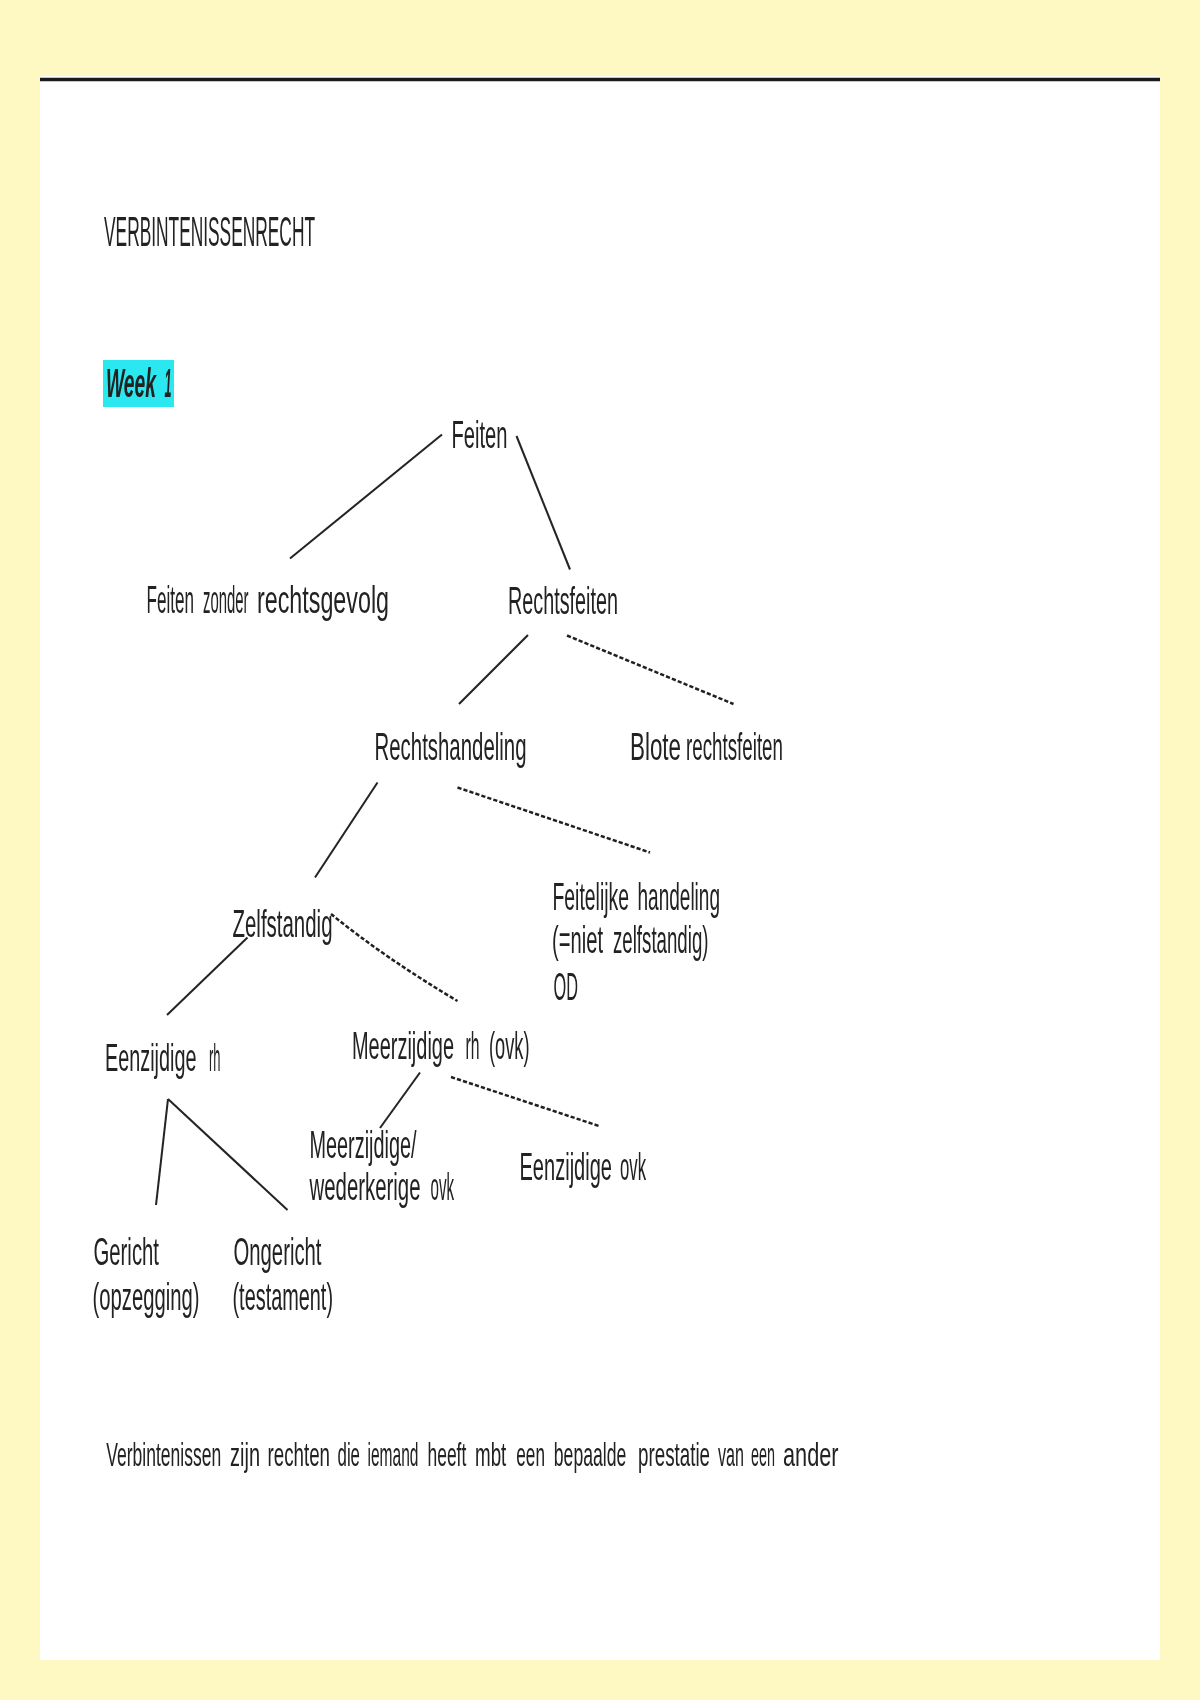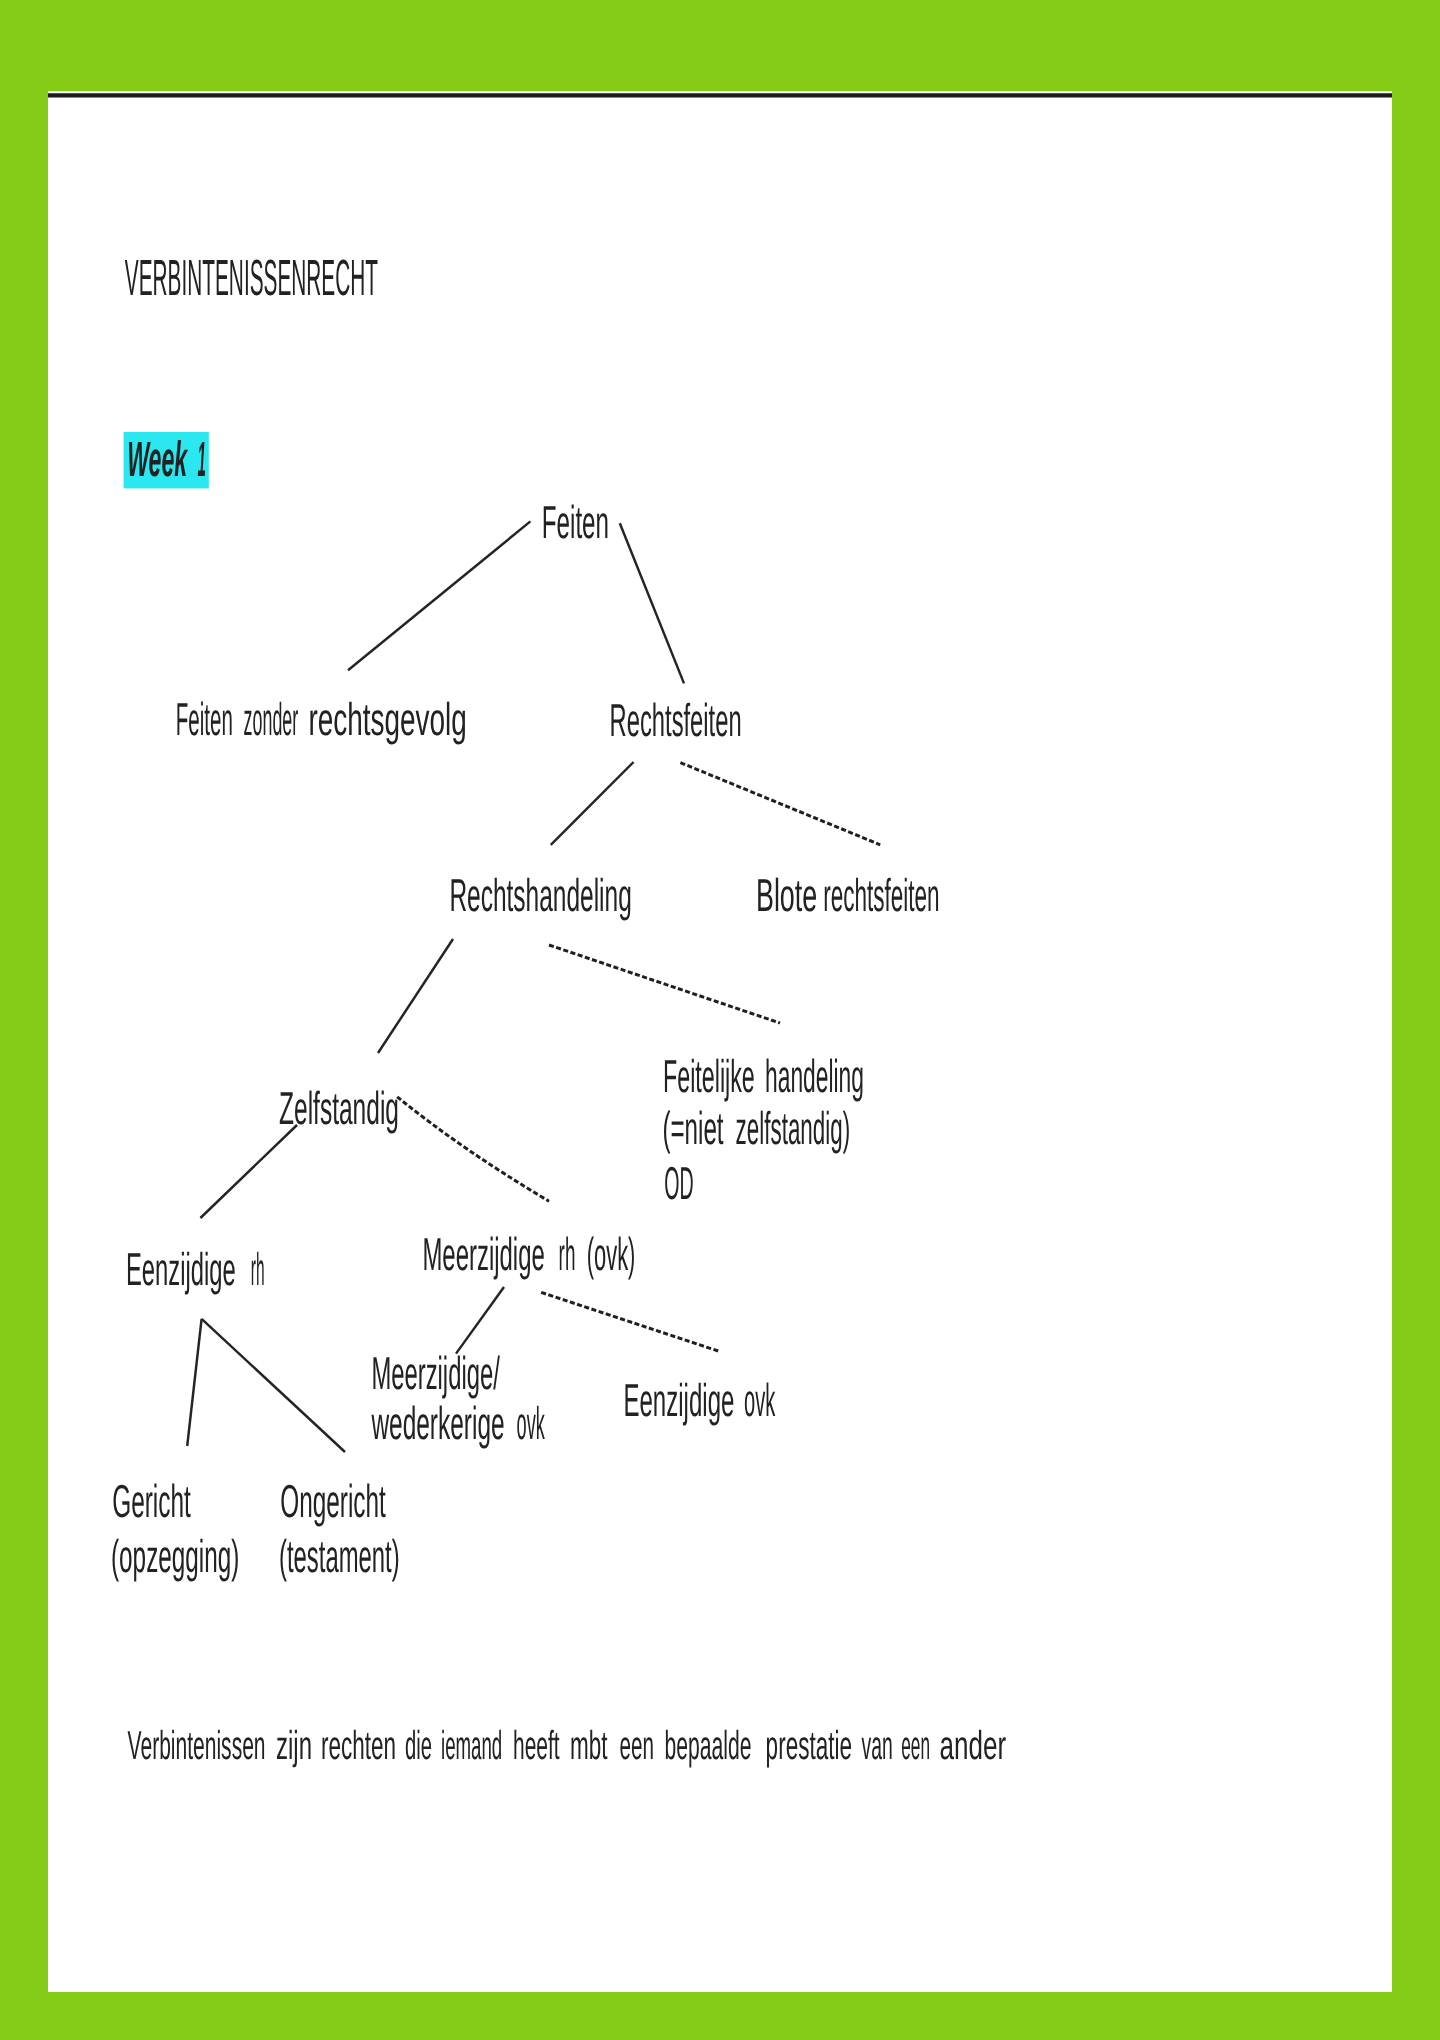--- a/index.html
+++ b/index.html
@@ -1,16 +1,16 @@
 <!DOCTYPE html>
 <html><head>
 <meta charset="utf-8">
 <style>
   html,body{margin:0;padding:0;background:#000;}
-  #page{position:relative;width:1200px;height:1700px;background:#84cc16;overflow:hidden;}
+  #page{position:relative;width:1200px;height:1700px;background:#fef9c3;overflow:hidden;}
   #paper{position:absolute;left:40px;top:76px;width:1120px;height:1584px;background:#ffffff;}
   #ovl{position:absolute;left:0;top:0;}
 </style>
 </head>
 <body>
 <div id="page">
   <div id="paper"></div>
   <svg id="ovl" width="1200" height="1700" viewBox="0 0 1200 1700">
     <line x1="40" y1="79.5" x2="1160" y2="79.5" stroke="#1b1b1b" stroke-width="3.4"></line>
     <rect x="103" y="360" width="71" height="47" fill="#2be7ef"></rect>

